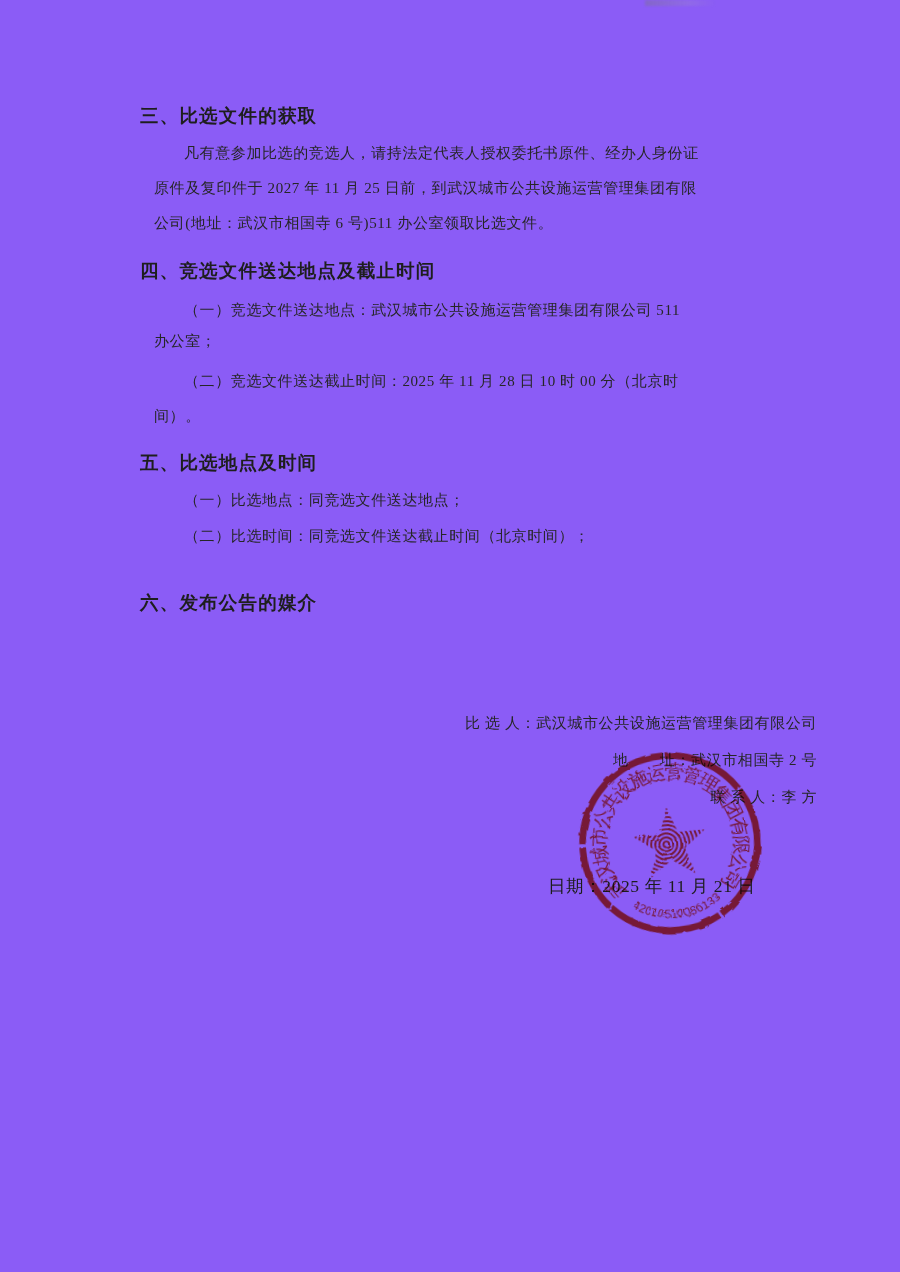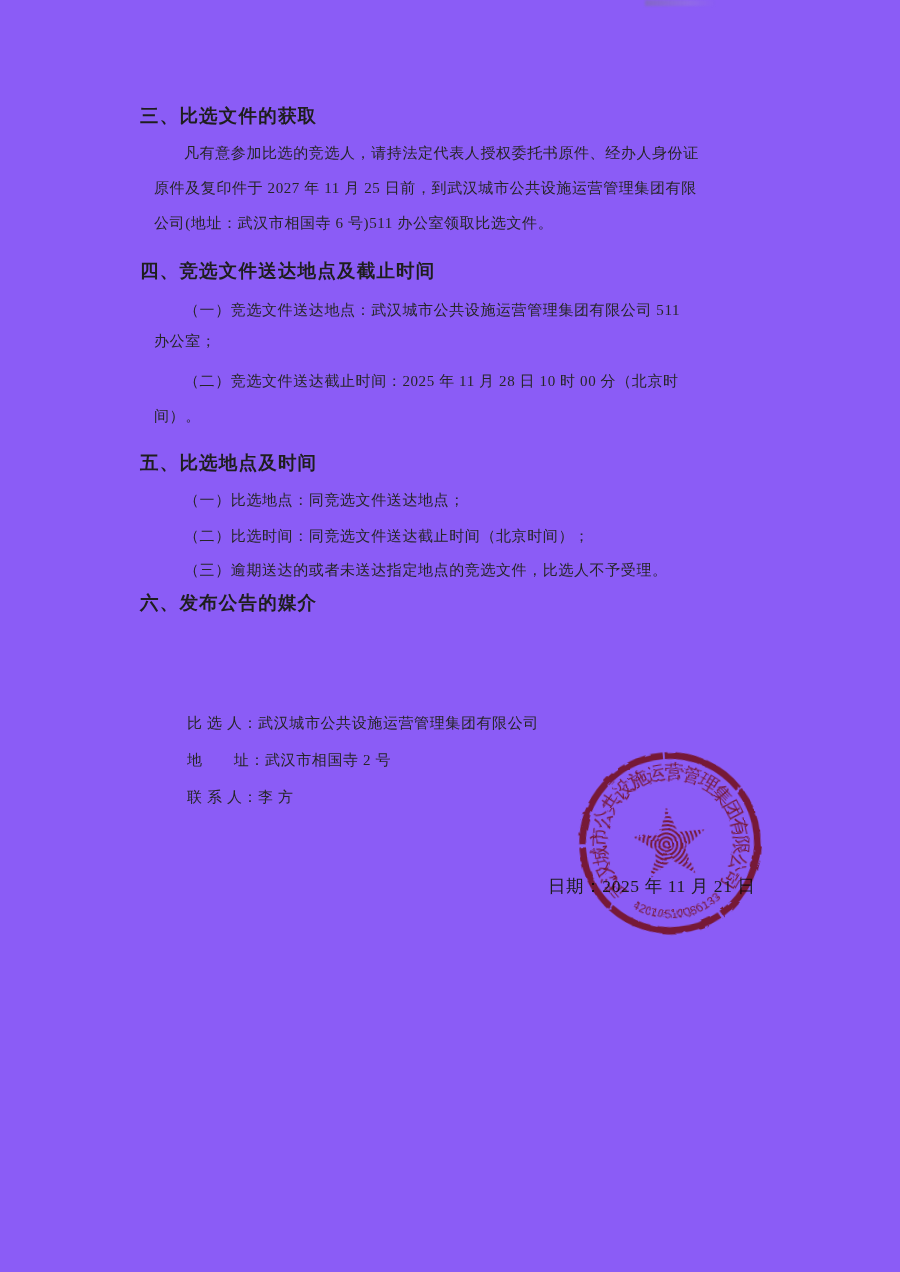--- a/index.html
+++ b/index.html
@@ -28,21 +28,21 @@
     font-family:"Liberation Sans", sans-serif;
     font-weight:700;font-size:18.5px;line-height:24px;
     letter-spacing:1.2px;color:#1e1e1e;white-space:pre;
   }
   .ln{
     position:absolute;left:140px;width:630px;
     font-size:15px;line-height:24px;letter-spacing:0.6px;
     color:#262626;white-space:pre;margin-left:14px;
   }
   .indent{padding-left:30px;}
-  .contact{padding-left:33px;}
+  .contact{padding-left:33px;text-align:right;}
   .date{
     position:absolute;left:548px;top:874px;
     font-size:17.5px;letter-spacing:0.6px;color:#1c1c1c;
     white-space:pre;z-index:1;
   }
   .stamp{
     position:absolute;left:575px;top:748px;width:190px;height:190px;
     mix-blend-mode:multiply;opacity:.93;z-index:2;
   }
 </style>
@@ -62,21 +62,20 @@
 
     <div class="h" style="top:259px">四、竞选文件送达地点及截止时间</div>
     <div class="ln indent" style="top:298px">（一）竞选文件送达地点：武汉城市公共设施运营管理集团有限公司 511</div>
     <div class="ln" style="top:329px">办公室；</div>
     <div class="ln indent" style="top:369px">（二）竞选文件送达截止时间：2025 年 11 月 28 日 10 时 00 分（北京时</div>
     <div class="ln" style="top:404px">间）。</div>
 
     <div class="h" style="top:451px">五、比选地点及时间</div>
     <div class="ln indent" style="top:488px">（一）比选地点：同竞选文件送达地点；</div>
     <div class="ln indent" style="top:524px">（二）比选时间：同竞选文件送达截止时间（北京时间）；</div>
-    <div class="ln indent" style="top:558px">（三）逾期送达的或者未送达指定地点的竞选文件，比选人不予受理。</div>
 
     <div class="h" style="top:591px">六、发布公告的媒介</div>
 
     <div class="ln contact" style="top:711px">比 选 人：武汉城市公共设施运营管理集团有限公司</div>
     <div class="ln contact" style="top:748px">地　　址：武汉市相国寺 2 号</div>
     <div class="ln contact" style="top:785px">联 系 人：李 方</div>
 
     <div class="date">日期：2025 年 11 月 21 日</div>
   </div>
 

